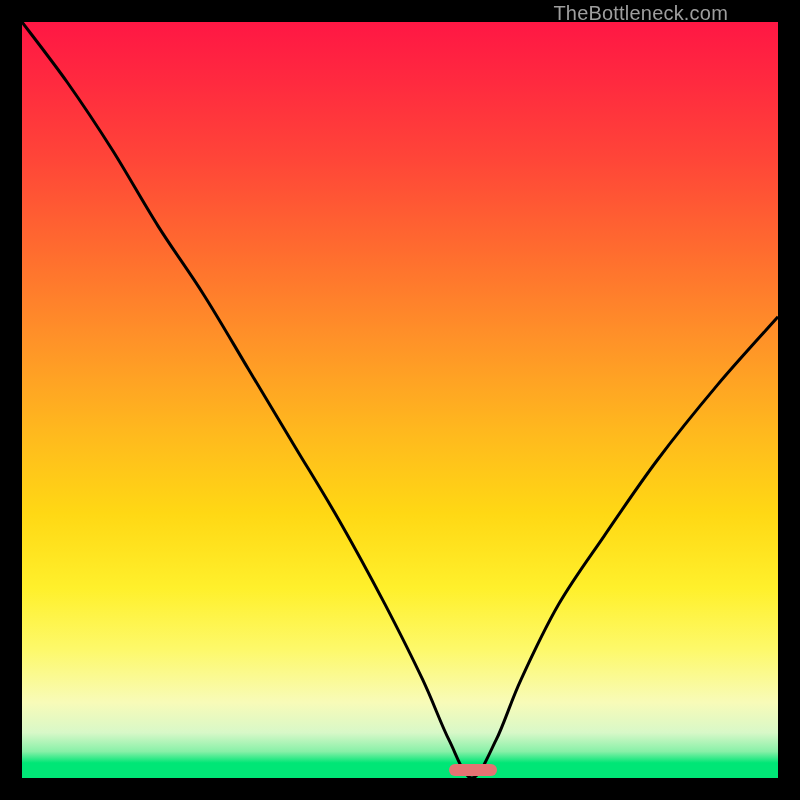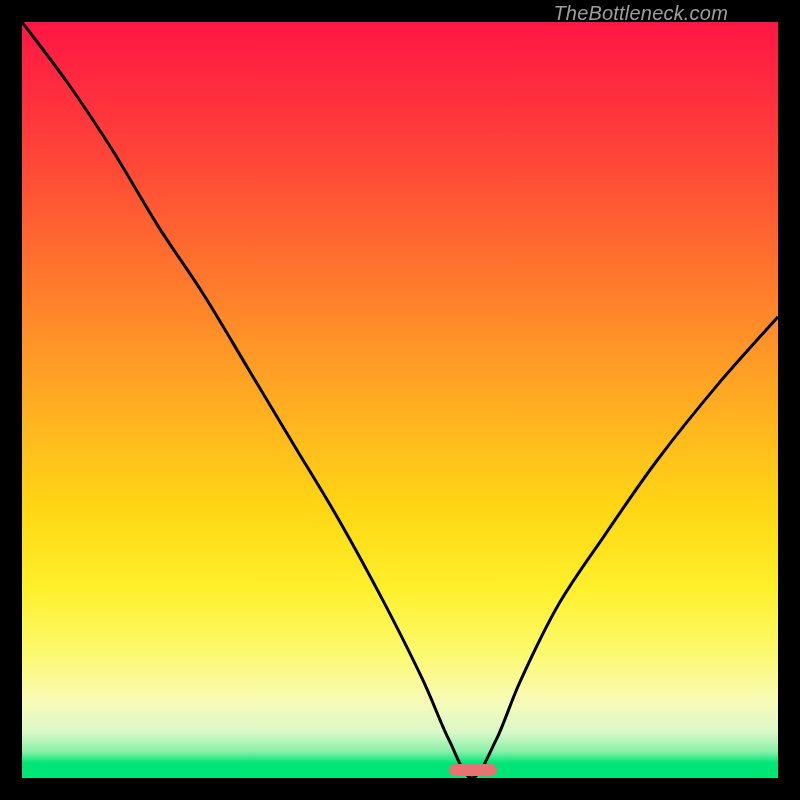--- a/index.html
+++ b/index.html
@@ -8,21 +8,20 @@
     width: 800px;
     height: 800px;
     background: #000;
     overflow: hidden;
   }
   .chart-container {
     position: relative;
     width: 736px;
     height: 800px;
     background: #000;
-    font-style: italic;
   }
   .plot-area {
     position: absolute;
     left: 22px;
     top: 22px;
     width: 756px;
     height: 756px;
     overflow: hidden;
   }
   .gradient-bg {

